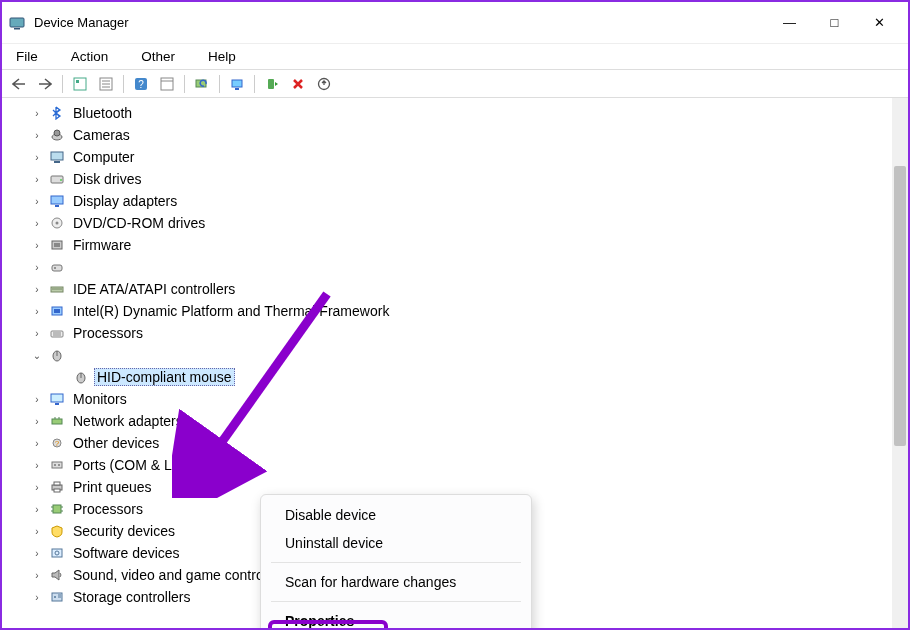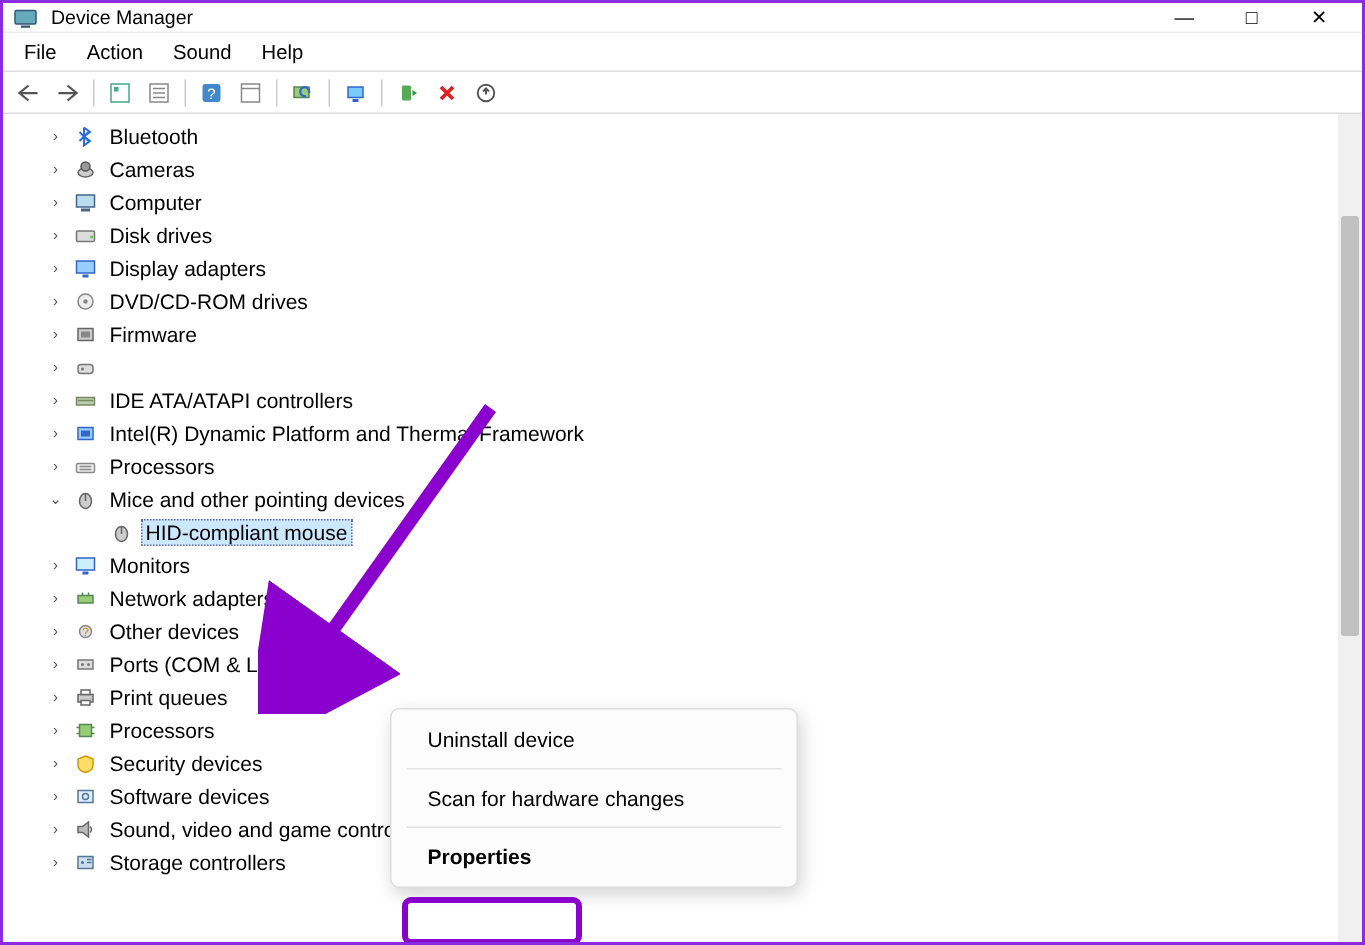--- a/index.html
+++ b/index.html
@@ -5,31 +5,31 @@
 * { box-sizing: border-box; margin: 0; padding: 0; font-family: "Segoe UI", Arial, sans-serif; }
 html, body { width: 910px; height: 630px; overflow: hidden; }
 .window {
   width: 910px; height: 630px;
   border: 2px solid #8a2be2;
   background: #fff;
   display: flex; flex-direction: column;
   position: relative;
 }
 .titlebar {
-  height: 20px; display: flex; align-items: center;
+  height: 42px; display: flex; align-items: center;
   padding: 0 6px; border-bottom: 1px solid #eee;
 }
 .titlebar .app-icon { width: 18px; height: 18px; margin-right: 8px; display: flex; align-items: center; justify-content: center; }
 .titlebar .title { font-size: 13px; flex: 1; }
 .win-btns { display: flex; gap: 0; }
 .win-btn { width: 45px; height: 28px; display: flex; align-items: center; justify-content: center; font-size: 13px; cursor: default; }
 
 .menubar {
   height: 26px; display: flex; align-items: center; padding: 0 4px;
-  border-bottom: 1px solid #ddd; font-size: 13.5px;
+  border-bottom: 1px solid #ddd; font-size: 13.5px; gap: 13px;
 }
 .menubar .menu-item { padding: 3px 10px; cursor: default; }
 
 .toolbar {
   height: 28px; display: flex; align-items: center; gap: 4px;
   padding: 0 6px; border-bottom: 1px solid #ddd;
 }
 .toolbar .tsep { width: 1px; height: 18px; background: #ccc; margin: 0 2px; }
 .tool-btn { width: 22px; height: 22px; display: flex; align-items: center; justify-content: center; cursor: default; }
 
@@ -96,21 +96,21 @@
     <div class="win-btns">
       <div class="win-btn">—</div>
       <div class="win-btn">□</div>
       <div class="win-btn close">✕</div>
     </div>
   </div>
 
   <div class="menubar">
     <div class="menu-item">File</div>
     <div class="menu-item">Action</div>
-    <div class="menu-item">Sound</div>
+    <div class="menu-item">Other</div>
     <div class="menu-item">Help</div>
   </div>
 
   <div class="toolbar">
     <div class="tool-btn">
         <svg width="14" height="12">
           <path d="M7 1 L1 6 L7 11 M1 6 H13" stroke="#555" fill="none" stroke-width="1.5"></path>
         </svg>
       </div>
     <div class="tool-btn">
@@ -292,21 +292,20 @@
           <span class="label">Processors</span>
         </div>
         <div class="node" style="--indent: 20px;">
           <span class="expander">⌄</span>
           <span class="dicon">
             <svg width="16" height="14">
               <ellipse cx="8" cy="8" rx="4" ry="5" fill="#ccc" stroke="#666"></ellipse>
               <line x1="8" y1="3" x2="8" y2="8" stroke="#666"></line>
             </svg>
           </span>
-          <span class="label">Mice and other pointing devices</span>
         </div>
         <div class="node selected" style="--indent: 44px;">
           <span class="expander"></span>
           <span class="dicon">
             <svg width="16" height="14">
               <ellipse cx="8" cy="8" rx="4" ry="5" fill="#ccc" stroke="#666"></ellipse>
               <line x1="8" y1="3" x2="8" y2="8" stroke="#666"></line>
             </svg>
           </span>
           <span class="label">HID-compliant mouse</span>
@@ -417,20 +416,21 @@
             </svg>
           </span>
           <span class="label">Storage controllers</span>
         </div>
       </div>
     <div class="scrollbar">
       <div class="thumb"></div>
     </div>
 
     <div class="context-menu">
+      <div class="ctx-item">Disable device</div>
       <div class="ctx-item">Uninstall device</div>
       <div class="ctx-sep"></div>
       <div class="ctx-item">Scan for hardware changes</div>
       <div class="ctx-sep"></div>
       <div class="ctx-item bold">Properties</div>
     </div>
 
     <div class="highlight-box"></div>
 
     <div class="arrow">

